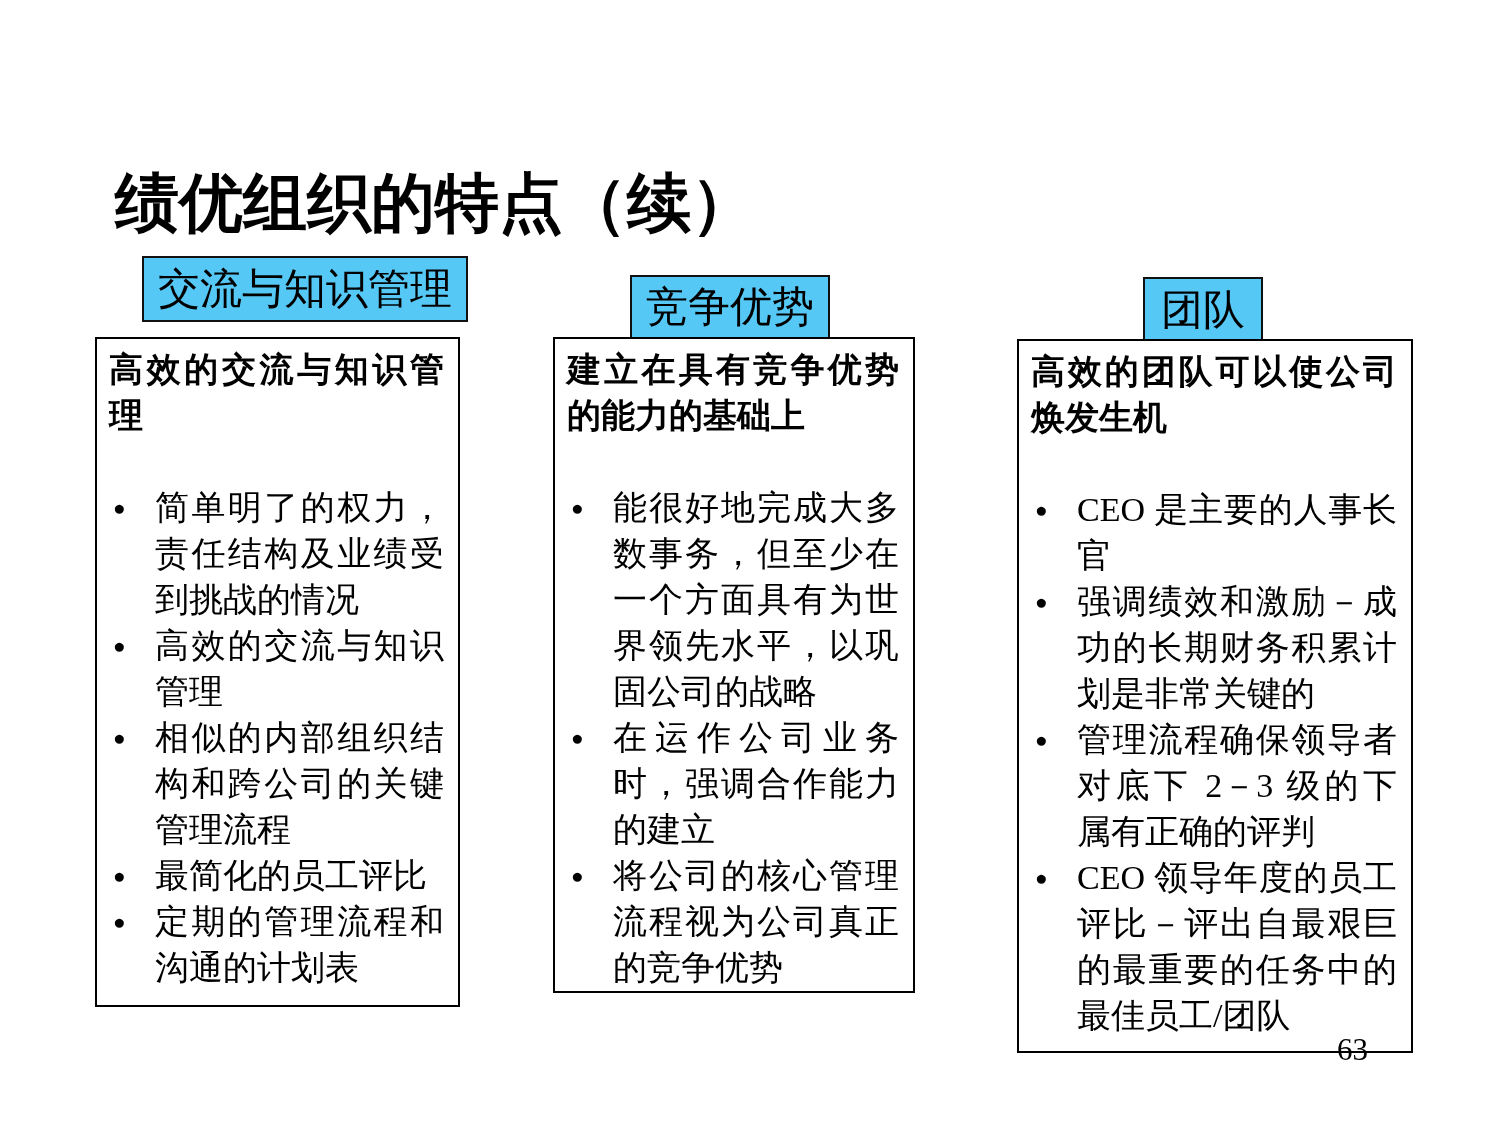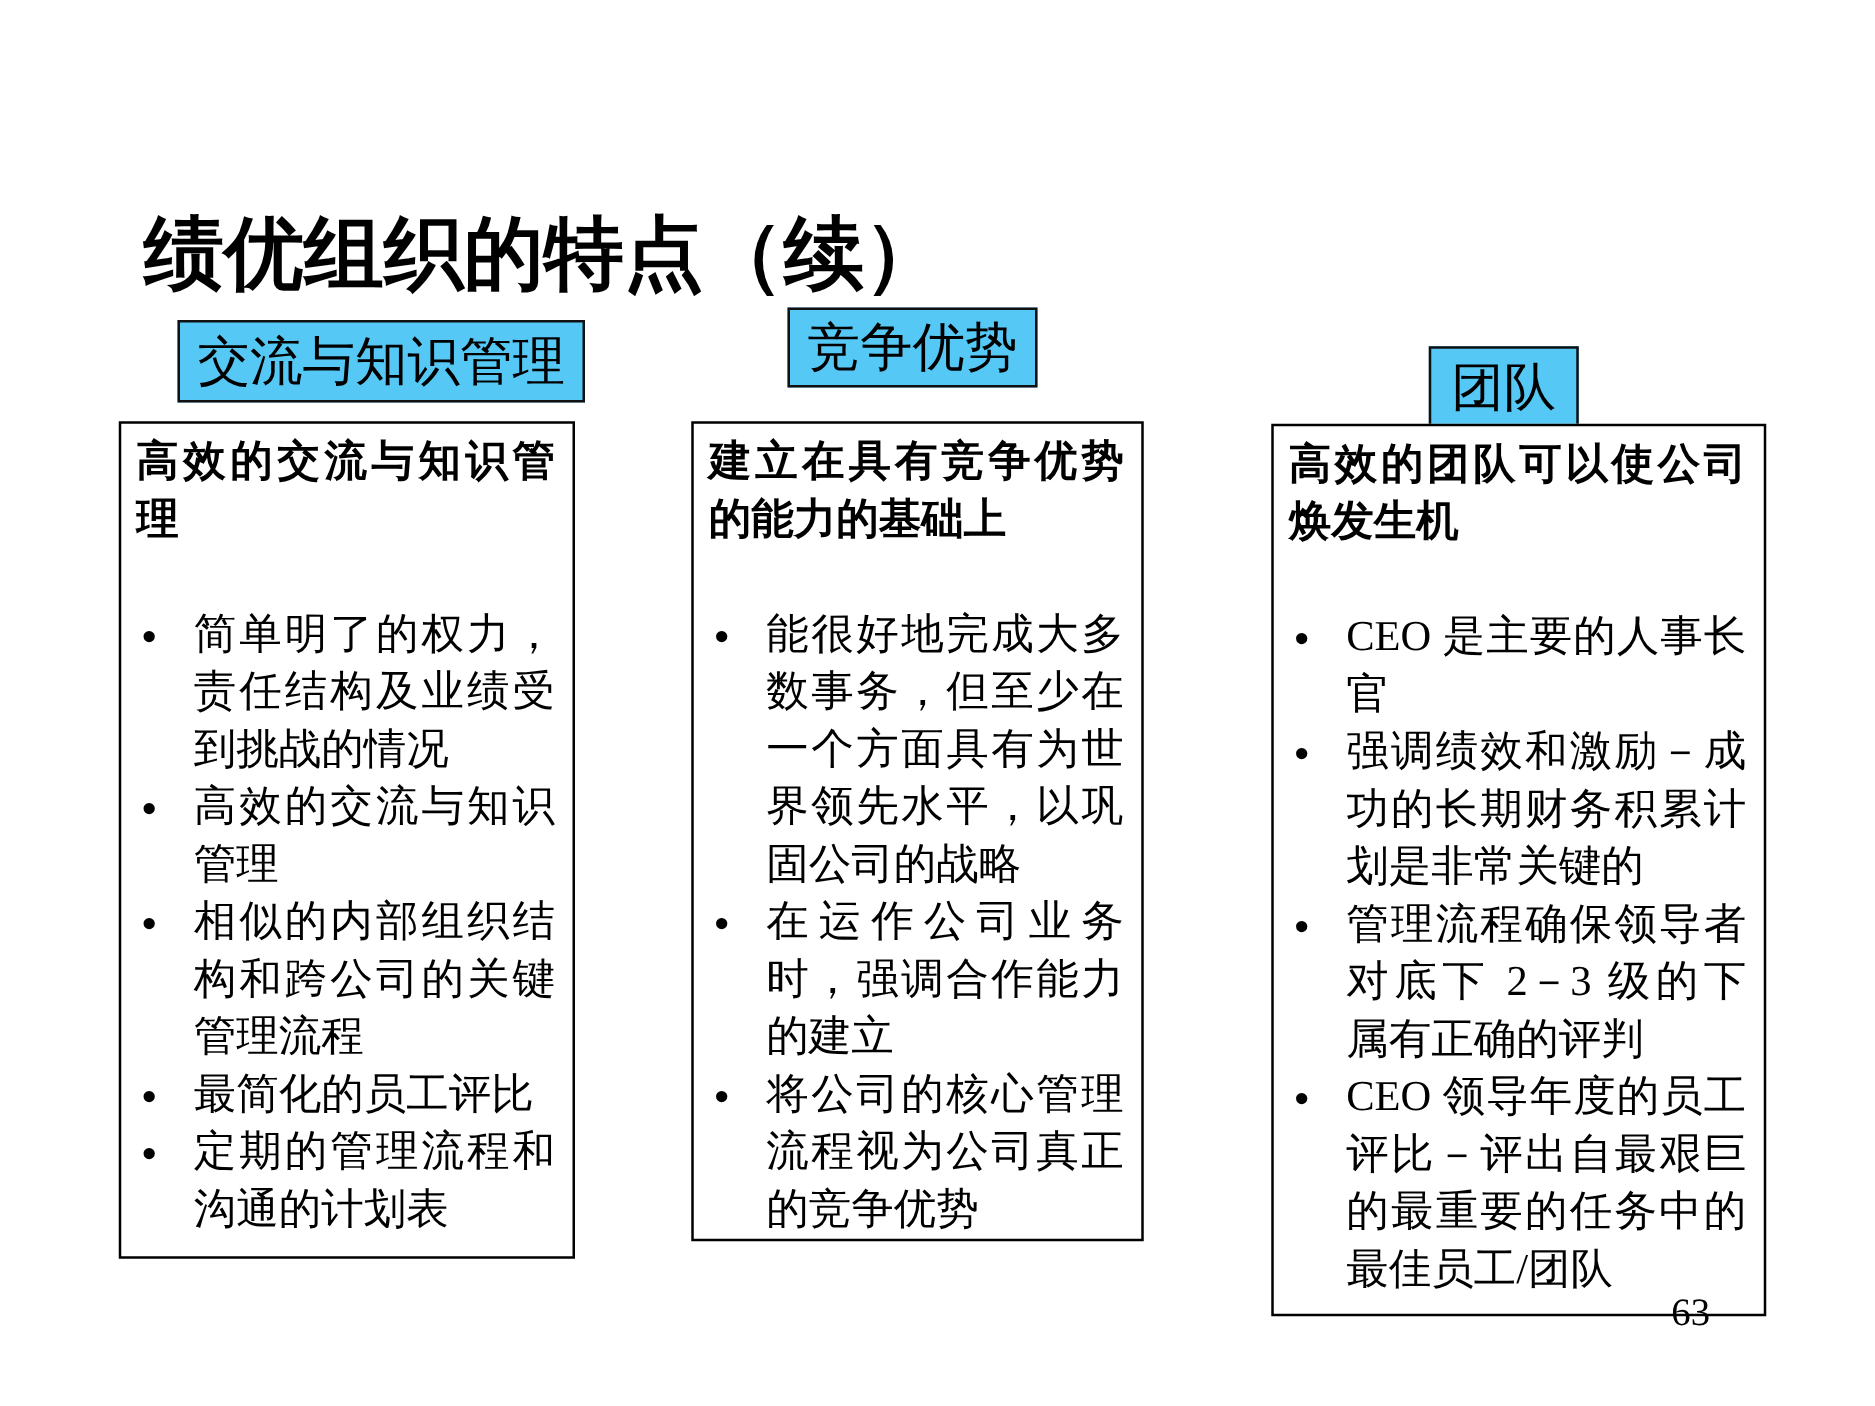--- a/index.html
+++ b/index.html
@@ -26,21 +26,21 @@
     position: absolute;
     background: #55C8F5;
     border: 2px solid #111111;
     display: flex;
     align-items: center;
     justify-content: center;
     font-size: 42px;
     white-space: nowrap;
   }
   .h1 { left: 122px; top: 256px; width: 322px; height: 62px; margin-left: 20px; }
-  .h2 { left: 630px; top: 246px; width: 196px; height: 60px; }
+  .h2 { left: 630px; top: 275px; width: 196px; height: 60px; }
   .h3 { left: 1143px; top: 257px; width: 116px; height: 62px; }
   .cbox {
     position: absolute;
     background: #ffffff;
     border: 2px solid #000000;
     padding: 8px 14px 8px 12px;
     font-size: 34px;
     line-height: 46px;
   }
   .c1 { left: 95px;  top: 337px; width: 335px; height: 650px; }

